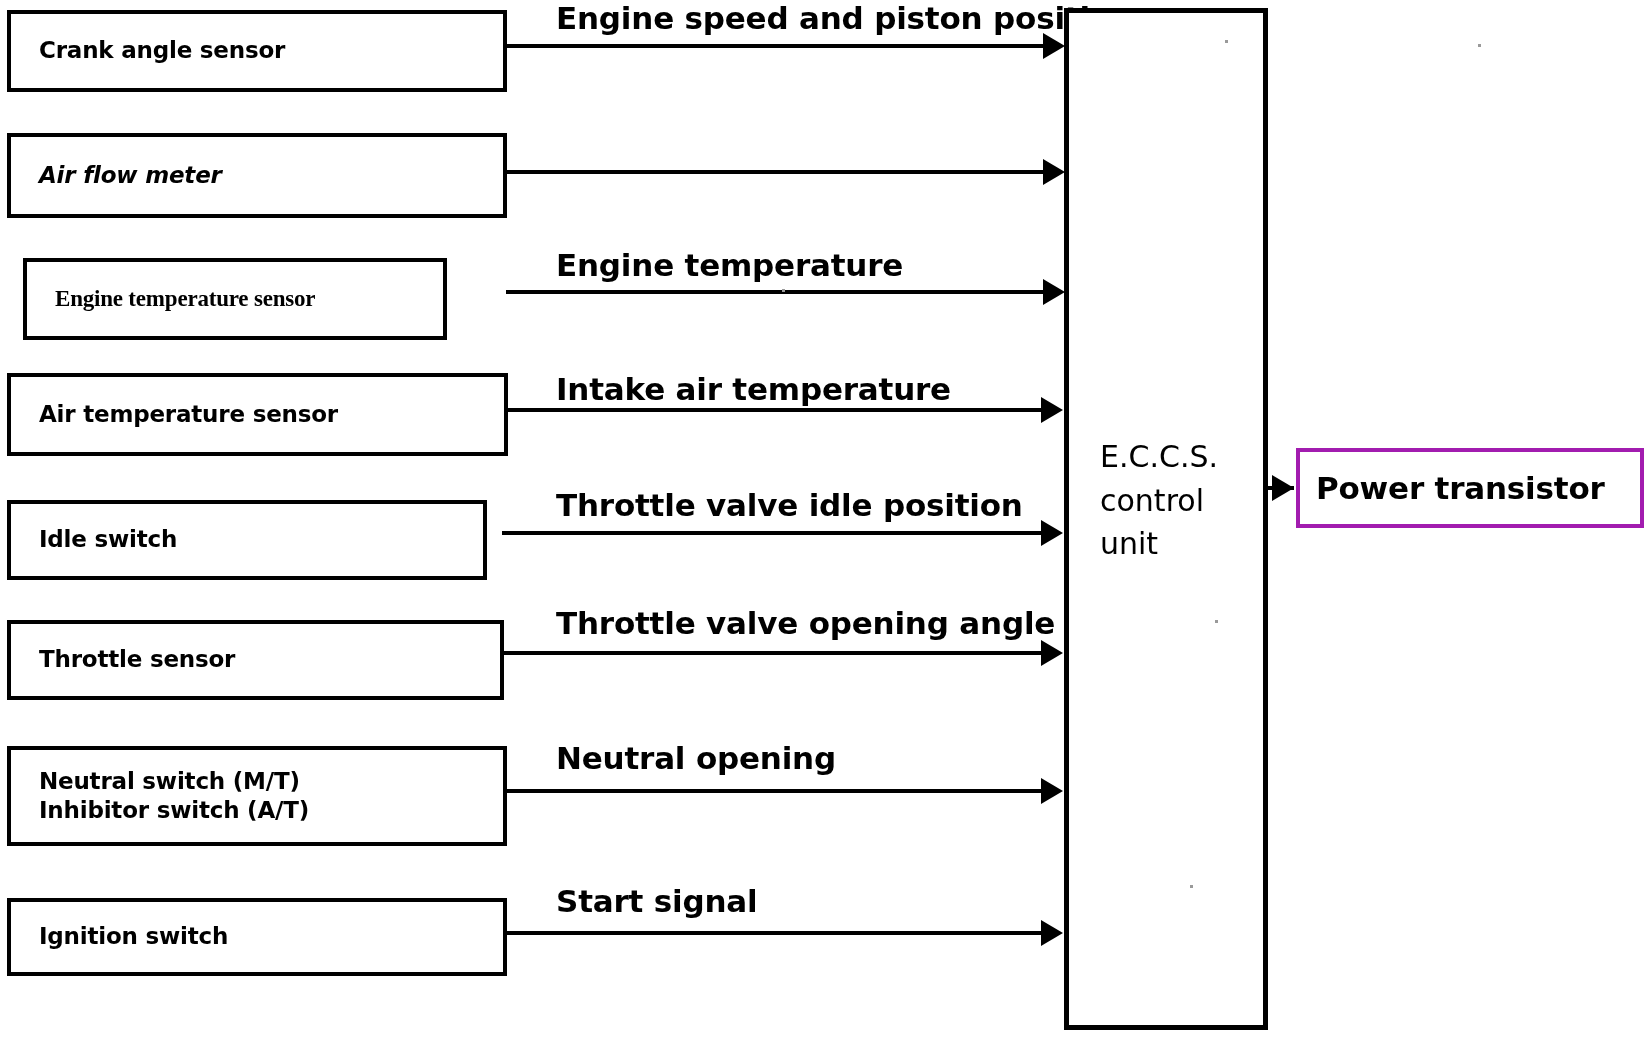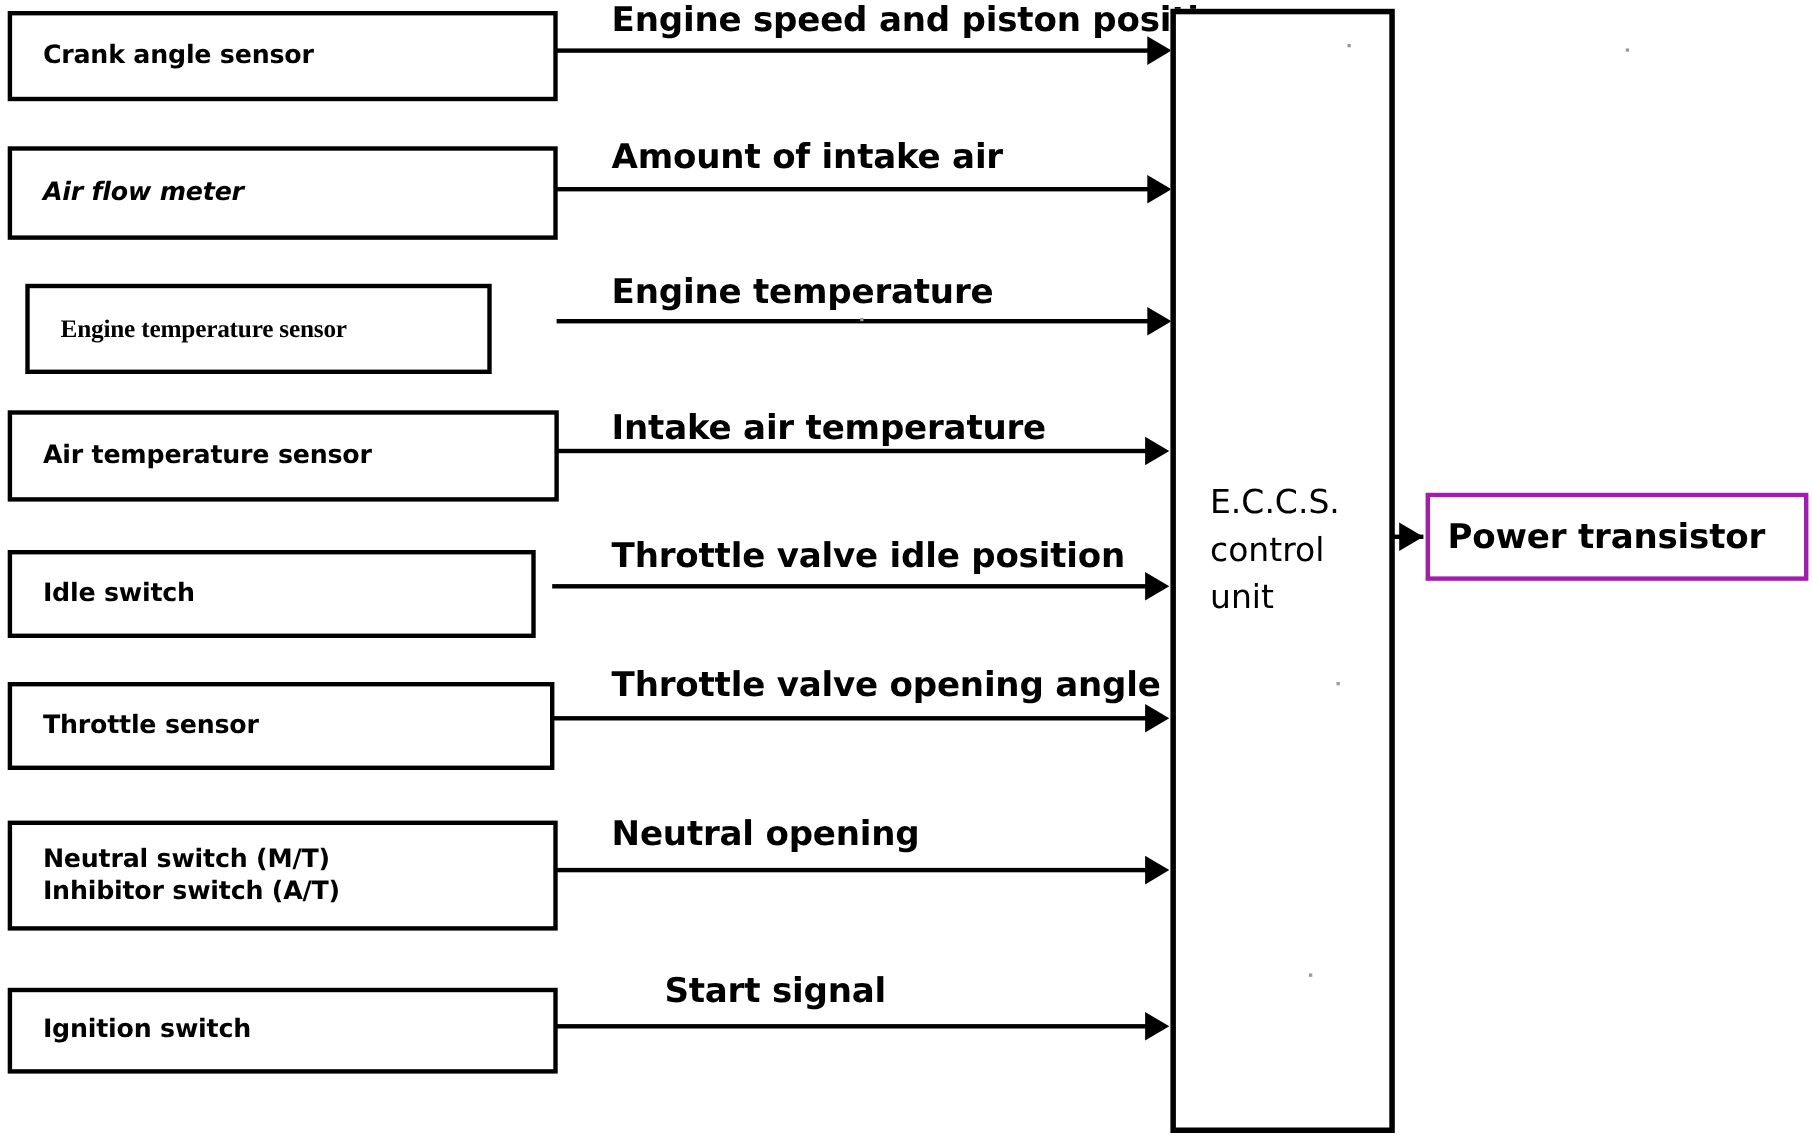--- a/index.html
+++ b/index.html
@@ -125,33 +125,32 @@
     <div class="sensor-label">Neutral switch (M/T)</div>
     <div class="sensor-label">Inhibitor switch (A/T)</div>
   </div>
 
   <div class="sensor-box" style="left:7px; top:898px; width:500px; height:78px;">
     <div class="sensor-label">Ignition switch</div>
   </div>
 
   <div class="signal-label" style="left:556px; top:0px;">Engine speed and piston position</div>
 
-  <div class="signal-label" style="left:556px; top:125px;">Amount of intake air</div>
 
   <div class="signal-label" style="left:556px; top:247px;">Engine temperature</div>
 
   <div class="signal-label" style="left:556px; top:371px;">Intake air temperature</div>
 
   <div class="signal-label" style="left:556px; top:487px;">Throttle valve idle position</div>
 
   <div class="signal-label" style="left:556px; top:605px;">Throttle valve opening angle</div>
 
   <div class="signal-label" style="left:556px; top:740px;">Neutral opening</div>
 
-  <div class="signal-label" style="left:556px; top:883px;margin-left:48px;">Start signal</div>
+  <div class="signal-label" style="left:556px; top:883px;">Start signal</div>
 
   <div class="arrow-line" style="left:505px; top:44px; width:540px;"></div>
   <div class="arrow-head" style="left:1043px; top:33px;"></div>
 
   <div class="arrow-line" style="left:505px; top:170px; width:540px;"></div>
   <div class="arrow-head" style="left:1043px; top:159px;"></div>
 
   <div class="arrow-line" style="left:506px; top:290px; width:539px;"></div>
   <div class="arrow-head" style="left:1043px; top:279px;"></div>
 

